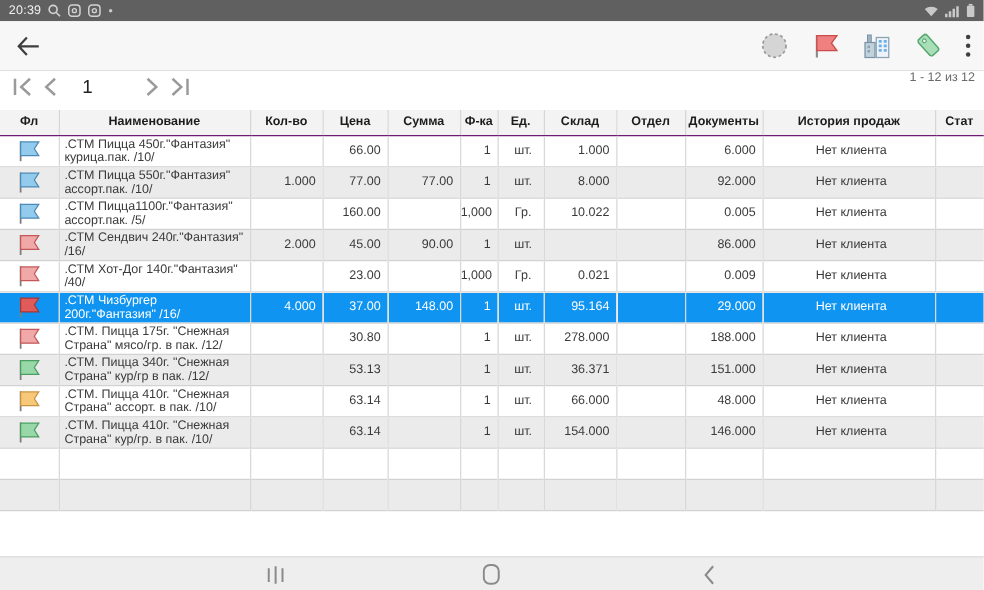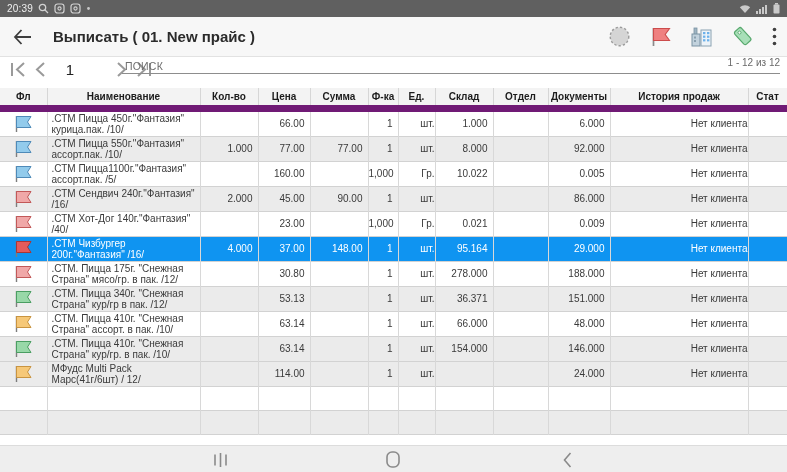--- a/index.html
+++ b/index.html
@@ -30,29 +30,29 @@
   .pg-gap { width:18px; }
   .search-input { position:absolute; left:122px; top:2px; width:658px; height:15px;
     border:none; border-bottom:1px solid #8d8d8d; background:transparent; outline:none;
     font-family:"Liberation Sans", sans-serif; font-size:10.5px; color:#333; padding:0 3px; }
   .search-input::placeholder { color:#6e6e6e; letter-spacing:.2px; }
   .range-label { position:absolute; right:7px; top:0; font-size:10px; color:#6a6a6a; }
 
   
   table.grid { width:787px; border-collapse:collapse; table-layout:fixed; font-size:10px; color:#3a3a3a; }
   .grid th { height:20px; background:#f3f3f3; font-size:10px; font-weight:bold; color:#1c1c1c;
-    text-align:center; border-right:1px solid #d6d6d6; border-bottom:7px solid #701a75;
+    text-align:center; border-right:1px solid #d6d6d6; border-bottom:1px solid #701a75;
     overflow:hidden; white-space:nowrap; }
   .grid td { height:23px; border-right:1px solid #d8d8d8; overflow:hidden; vertical-align:middle; }
   .grid tr.trow { height:24px; border-bottom:1px solid #d2d2d2; background:#fff; }
   .grid tr.trow.alt { background:#ebebeb; }
   .grid tr.trow.selected { background:#0f94f1; color:#fff; }
   .c-name { padding:1px 3px 1px 4px; line-height:11px; font-size:10px; }
   .num { text-align:right; padding-right:5px; }
-  .left { text-align:right; padding-left:4px; }
+  .left { text-align:center; padding-left:4px; }
   .c-flag { text-align:center; padding-top:2px; }
   .flag-pole { stroke:#7d7d7d; stroke-width:1.4; }
   .flag-body { stroke-width:1; }
   .flag-none { visibility:hidden; }
   .flag-blue  .flag-body { fill:#92cbec; stroke:#4e8ab8; }
   .flag-pink  .flag-body { fill:#f0a8a8; stroke:#c25858; }
   .flag-red   .flag-body { fill:#e25b5b; stroke:#a83636; }
   .flag-green .flag-body { fill:#98d8a8; stroke:#4a9e62; }
   .flag-orange .flag-body { fill:#f6c878; stroke:#c99440; }
 
@@ -117,21 +117,20 @@
       </span>
     </div>
   </div>
 
   <div class="toolbar">
     <span class="back-btn">
       <svg width="19" height="16" viewBox="0 0 19 16">
           <path d="M8.5,1 L2,8 L8.5,15 M2,8 L18,8" fill="none" stroke="#3e3e3e" stroke-width="1.8"></path>
         </svg>
     </span>
-    <span class="tb-title">Выписать ( 01. New  прайс )</span>
     <span class="tb-actions">
       <span class="ic">
         <svg width="23" height="23" viewBox="0 0 23 23">
             <circle cx="11.5" cy="11.5" r="9.3" fill="#d5d5d5" stroke="#9b9b9b" stroke-width="1.4" stroke-dasharray="2.3 2.1"></circle>
           </svg>
       </span>
       <span class="ic">
         <svg width="24" height="23" viewBox="0 0 24 23">
             <line x1="5.5" y1="3" x2="5.5" y2="21" stroke="#8a8a8a" stroke-width="1.7"></line>
             <polygon points="5.5,3.5 21.5,3.5 17.2,9.5 21.5,15.5 5.5,15.5" fill="#ef8080" stroke="#cc4c4c" stroke-width="1.1"></polygon>
@@ -190,21 +189,20 @@
             <polyline points="3,1 10,7.5 3,14" fill="none" stroke="#9a9a9a" stroke-width="2"></polyline>
           </svg>
       </span>
       <span class="pg-btn">
         <svg width="17" height="15" viewBox="0 0 17 15">
             <polyline points="3,1 10,7.5 3,14" fill="none" stroke="#9a9a9a" stroke-width="2"></polyline>
             <line x1="15" y1="1" x2="15" y2="14" stroke="#9a9a9a" stroke-width="2"></line>
           </svg>
       </span>
     </div>
-    <input class="search-input" type="text" placeholder="ПОИСК" style="">
     <span class="range-label">1 - 12 из 12</span>
   </div>
 
   <table class="grid">
     <colgroup>
       <col style="width:47px">
         <col style="width:153px">
         <col style="width:58px">
         <col style="width:52px">
       <col style="width:58px">
@@ -416,39 +414,20 @@
       <td class="num">63.14</td>
       <td class="num"></td>
       <td class="num">1</td>
       <td class="left">шт.</td>
       <td class="num">154.000</td>
       <td class="num"></td>
       <td class="num">146.000</td>
       <td class="left">Нет клиента</td>
       <td class="left"></td>
     </tr>
-        <tr class="trow alt">
-      <td class="c-flag">
-        <svg class="flag flag-orange" width="22" height="19" viewBox="0 0 22 19">
-          <line class="flag-pole" x1="4.5" y1="2" x2="4.5" y2="18"></line>
-          <polygon class="flag-body" points="4.5,2.5 19,2.5 15.5,8 19,13.5 4.5,13.5"></polygon>
-        </svg>
-      </td>
-      <td class="c-name">МФудс  Multi Pack Марс(41г/6шт)  / 12/</td>
-      <td class="num"></td>
-      <td class="num">114.00</td>
-      <td class="num"></td>
-      <td class="num">1</td>
-      <td class="left">шт.</td>
-      <td class="num"></td>
-      <td class="num"></td>
-      <td class="num">24.000</td>
-      <td class="left">Нет клиента</td>
-      <td class="left"></td>
-    </tr>
         <tr class="trow">
       <td class="c-flag">
         <svg class="flag flag-none" width="22" height="19" viewBox="0 0 22 19">
           <line class="flag-pole" x1="4.5" y1="2" x2="4.5" y2="18"></line>
           <polygon class="flag-body" points="4.5,2.5 19,2.5 15.5,8 19,13.5 4.5,13.5"></polygon>
         </svg>
       </td>
       <td class="c-name"></td>
       <td class="num"></td>
       <td class="num"></td>

